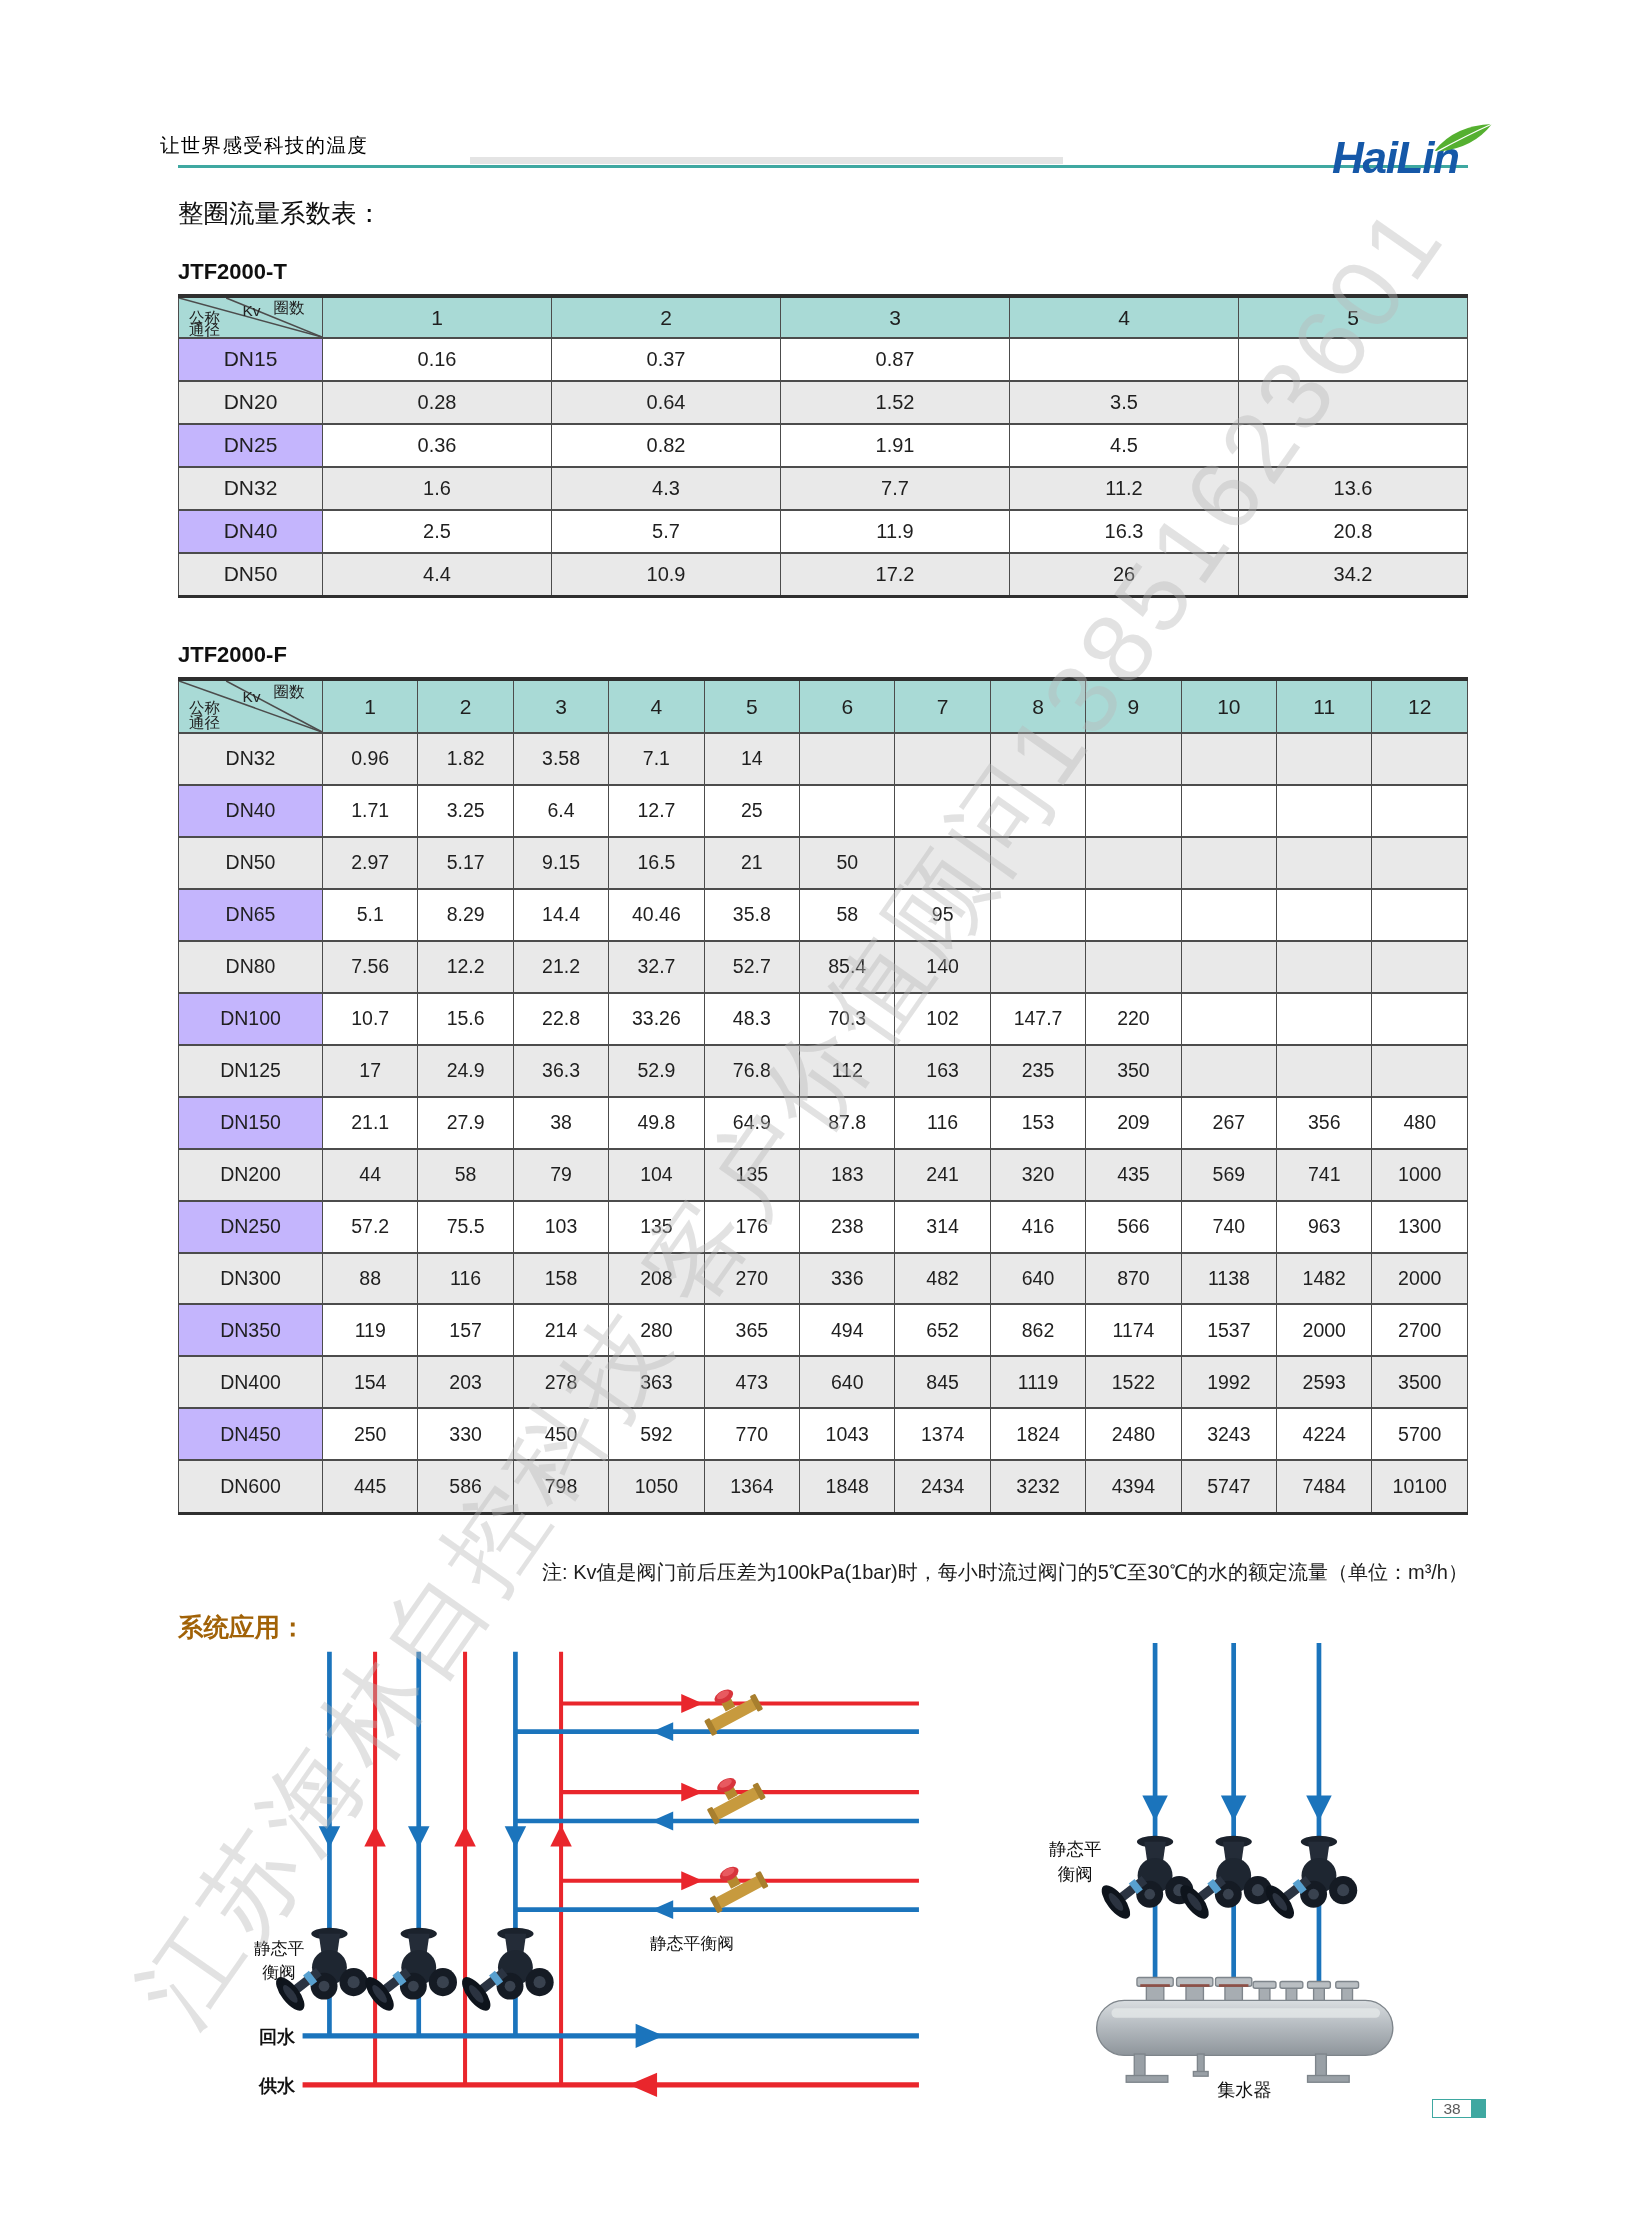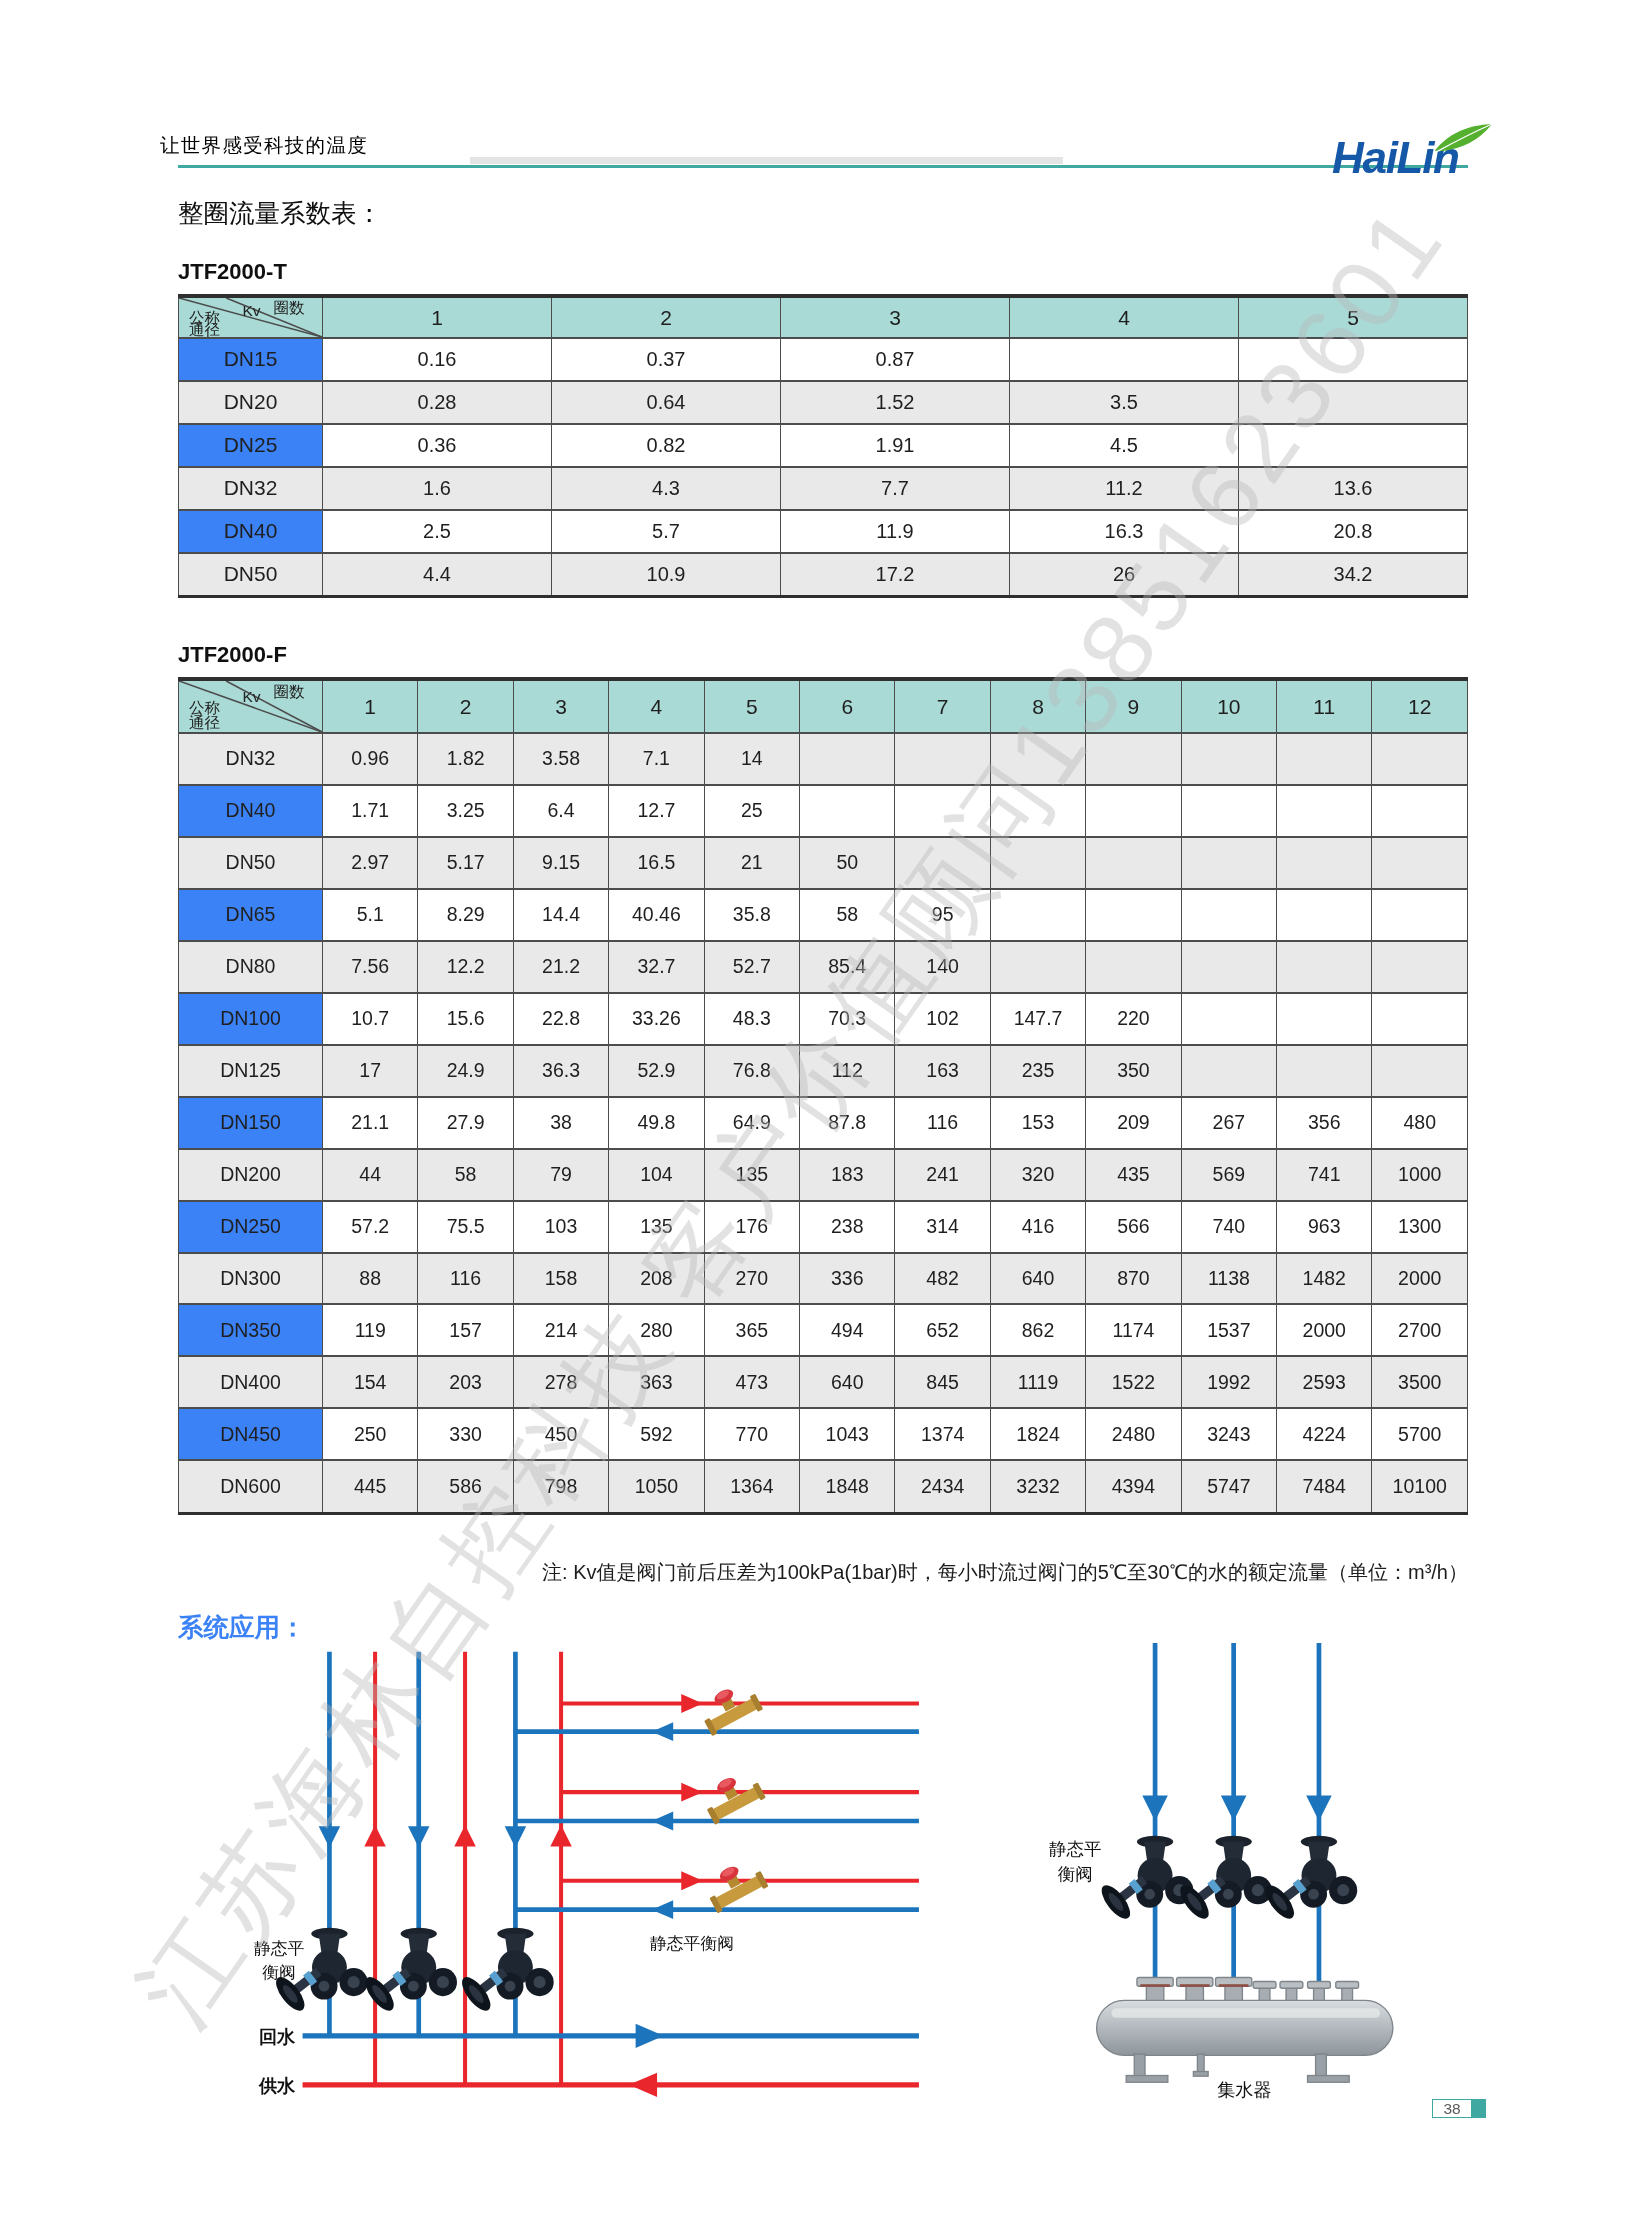--- a/index.html
+++ b/index.html
@@ -11,33 +11,33 @@
   .rule-gray{left:470px;top:157px;width:593px;height:7.4px;background:#e4e4e4;}
   .rule-teal{left:178px;top:165px;width:1290px;height:2.7px;background:#3fa8a1;}
   .logo{left:1332px;top:129px;width:168px;height:60px;}
   .logo-text{position:absolute;left:0;top:4px;font-size:44px;font-weight:900;font-style:italic;color:#1558a8;letter-spacing:-1.3px;}
   .leaf{position:absolute;right:4px;top:-8px;width:64px;height:34px;}
 
   
   .h-flow{left:178px;top:196px;font-size:25.5px;font-weight:normal;color:#101010;}
   .h-model-t{left:178px;top:259px;font-size:22px;font-weight:bold;color:#101010;text-align:right;}
   .h-model-f{left:178px;top:642px;font-size:22px;font-weight:bold;color:#101010;text-align:right;}
-  .h-app{left:178px;top:1610px;font-size:25.5px;font-weight:bold;color:#3b82f6;}
+  .h-app{left:178px;top:1610px;font-size:25.5px;font-weight:bold;color:#a16207;}
   .note{right:177px;top:1559px;font-size:20px;color:#1d1d1d;}
 
   
   .tbl{position:absolute;}
   #tbl-t{left:178px;top:294px;width:1290px;height:304px;}
   #tbl-f{left:178px;top:677px;width:1290px;height:838px;}
   table.kv{width:100%;height:100%;border-collapse:collapse;table-layout:fixed;
     border-top:4px solid #2f2f2f;border-bottom:3.4px solid #2f2f2f;}
   table.kv th,table.kv td{border:1.3px solid #4c4c4c;border-top-width:2px;border-bottom-width:2px;
     text-align:center;vertical-align:middle;font-weight:normal;color:#1f1f1f;padding:0;}
   table.kv thead th{background:#a9dad6;font-size:21px;}
-  table.kv tbody th.dn{font-size:21px;background:#3b82f6;}
+  table.kv tbody th.dn{font-size:21px;background:#c4b5fd;}
   table.kv td{font-size:20px;background:#fff;}
   #tbl-f table.kv td, #tbl-f table.kv tbody th.dn{font-size:19.5px;}
   #tbl-t thead tr{height:42px;}
   #tbl-f thead tr{height:54px;}
   #tbl-t tbody tr:nth-child(even) th.dn,#tbl-t tbody tr:nth-child(even) td{background:#e9e9e9;}
   #tbl-f tbody tr:nth-child(odd) th.dn,#tbl-f tbody tr:nth-child(odd) td{background:#e9e9e9;}
   th.corner{position:relative;background:#a9dad6;}
   .diag{position:absolute;left:0;top:0;width:100%;height:100%;}
   .diag line{stroke:#4c4c4c;stroke-width:1.6;vector-effect:non-scaling-stroke;}
   th.corner span{position:absolute;font-size:15.5px;color:#222;line-height:1;}

